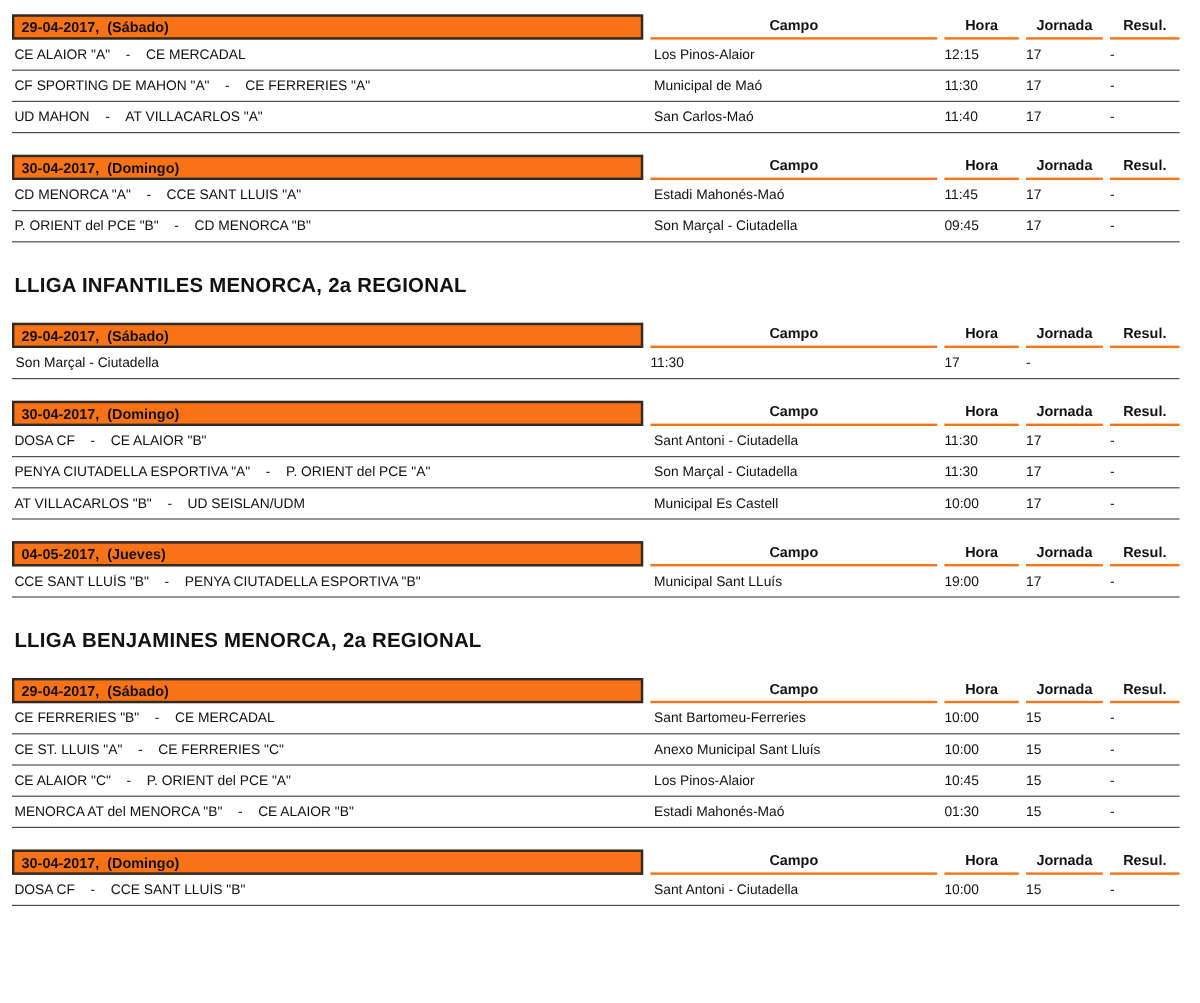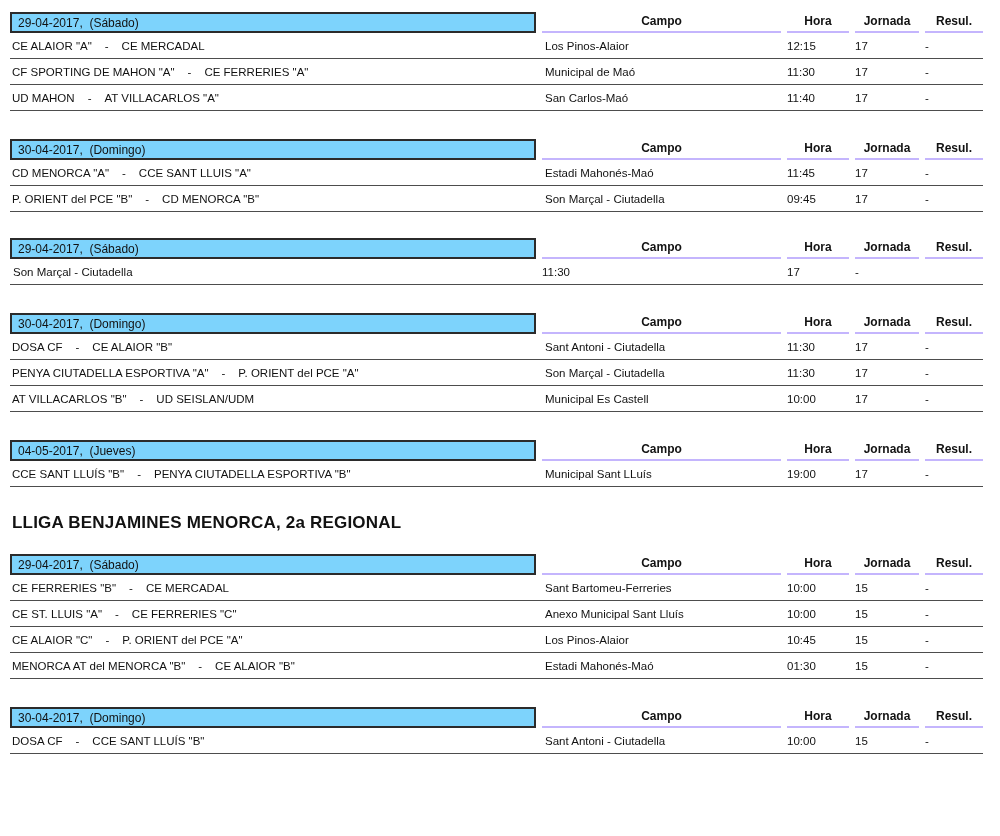--- a/index.html
+++ b/index.html
@@ -10,37 +10,37 @@
     color:#121212;
   }
   .report { padding:12px 17px 0 10px; }
 
   .section + .section { margin-top:26px; }
   .section-title {
     font-size:17px; font-weight:bold; letter-spacing:.2px;
     line-height:20px; margin:0 0 21px 2px; white-space:pre;
   }
 
-  .block + .block { margin-top:28px; }
+  .block + .block { margin-top:18px; }
 
   .grid {
     display:grid;
     grid-template-columns:526px 1fr 62px 64px 58px;
     column-gap:6px;
   }
 
   .block-header { align-items:end; }
   .date-box {
-    border:2px solid #2b2b2b; background:#7dd3fc;
-    font-weight:normal; font-size:12px; line-height:15px;
+    border:2px solid #2b2b2b; background:#f97316;
+    font-weight:bold; font-size:12px; line-height:15px;
     padding:2px 6px; height:21px; white-space:pre;
   }
   .col-head {
     text-align:center; font-weight:bold; font-size:12px;
-    border-bottom:2px solid #c4b5fd; padding-bottom:3px;
+    border-bottom:2px solid #f97316; padding-bottom:3px;
   }
 
   .match-row {
     height:26px; align-items:center;
     border-bottom:1px solid #4d4d4d;
     font-size:11.5px;
   }
   .teams { padding-left:2px; white-space:nowrap; overflow:hidden; }
   .vs-sep { display:inline-block; margin:0 13px; }
   .cell-campo { padding-left:3px; white-space:nowrap; overflow:hidden; }
@@ -107,20 +107,21 @@
     <div class="teams"><span>P. ORIENT del PCE "B"</span><span class="vs-sep">-</span><span>CD MENORCA "B"</span></div>
     <div class="cell-campo">Son Marçal - Ciutadella</div>
     <div class="cell-center">09:45</div>
     <div class="cell-center">17</div>
     <div class="cell-center">-</div>
   </div>
 </div>
 </div>
 
   <div class="section">
+    <h1 class="section-title">LLIGA INFANTILES MENORCA, 2a REGIONAL</h1>
 
   <div class="block">
     <div class="grid block-header">
       <div class="date-box">29-04-2017,  (Sábado)</div>
       <div class="col-head">Campo</div>
       <div class="col-head">Hora</div>
       <div class="col-head">Jornada</div>
       <div class="col-head">Resul.</div>
     </div>
 

